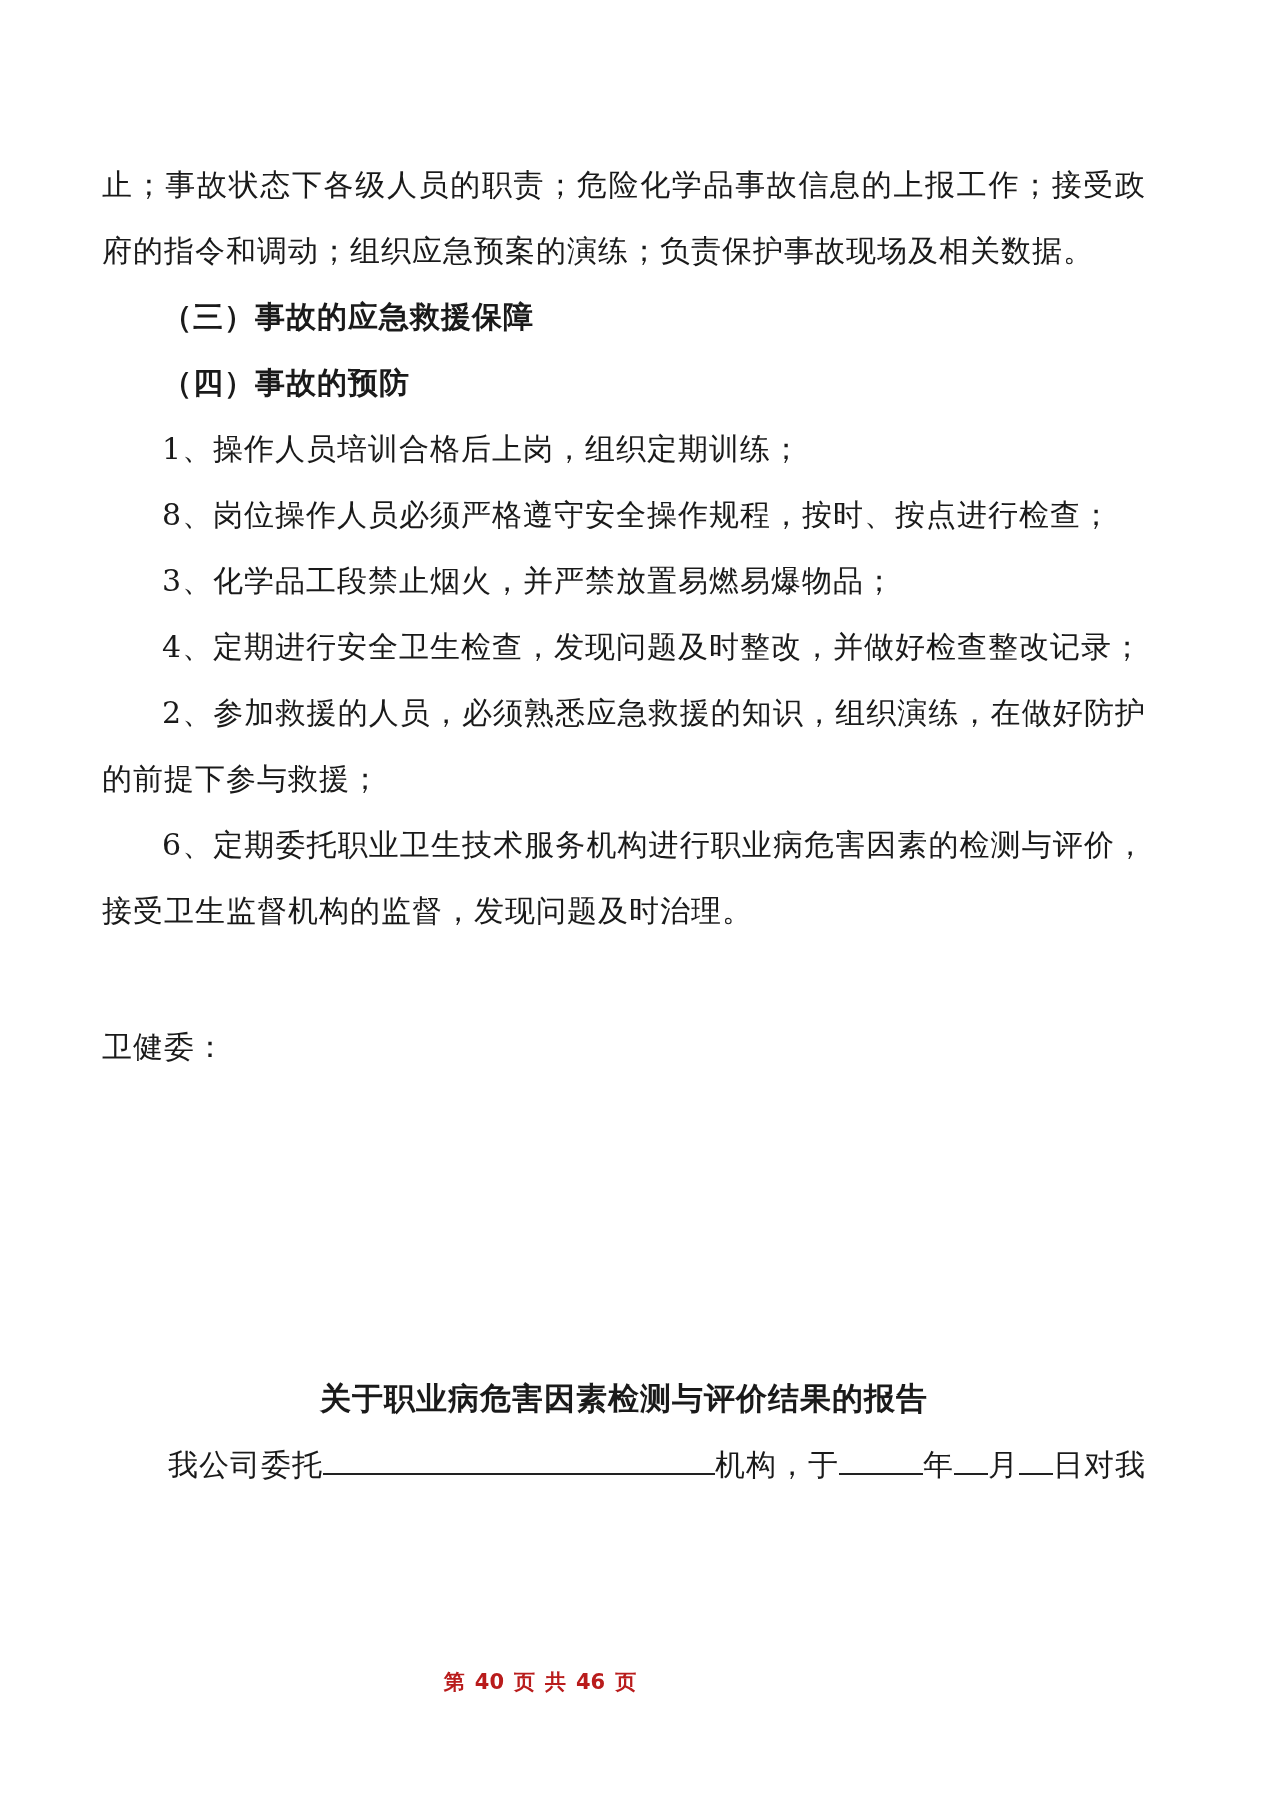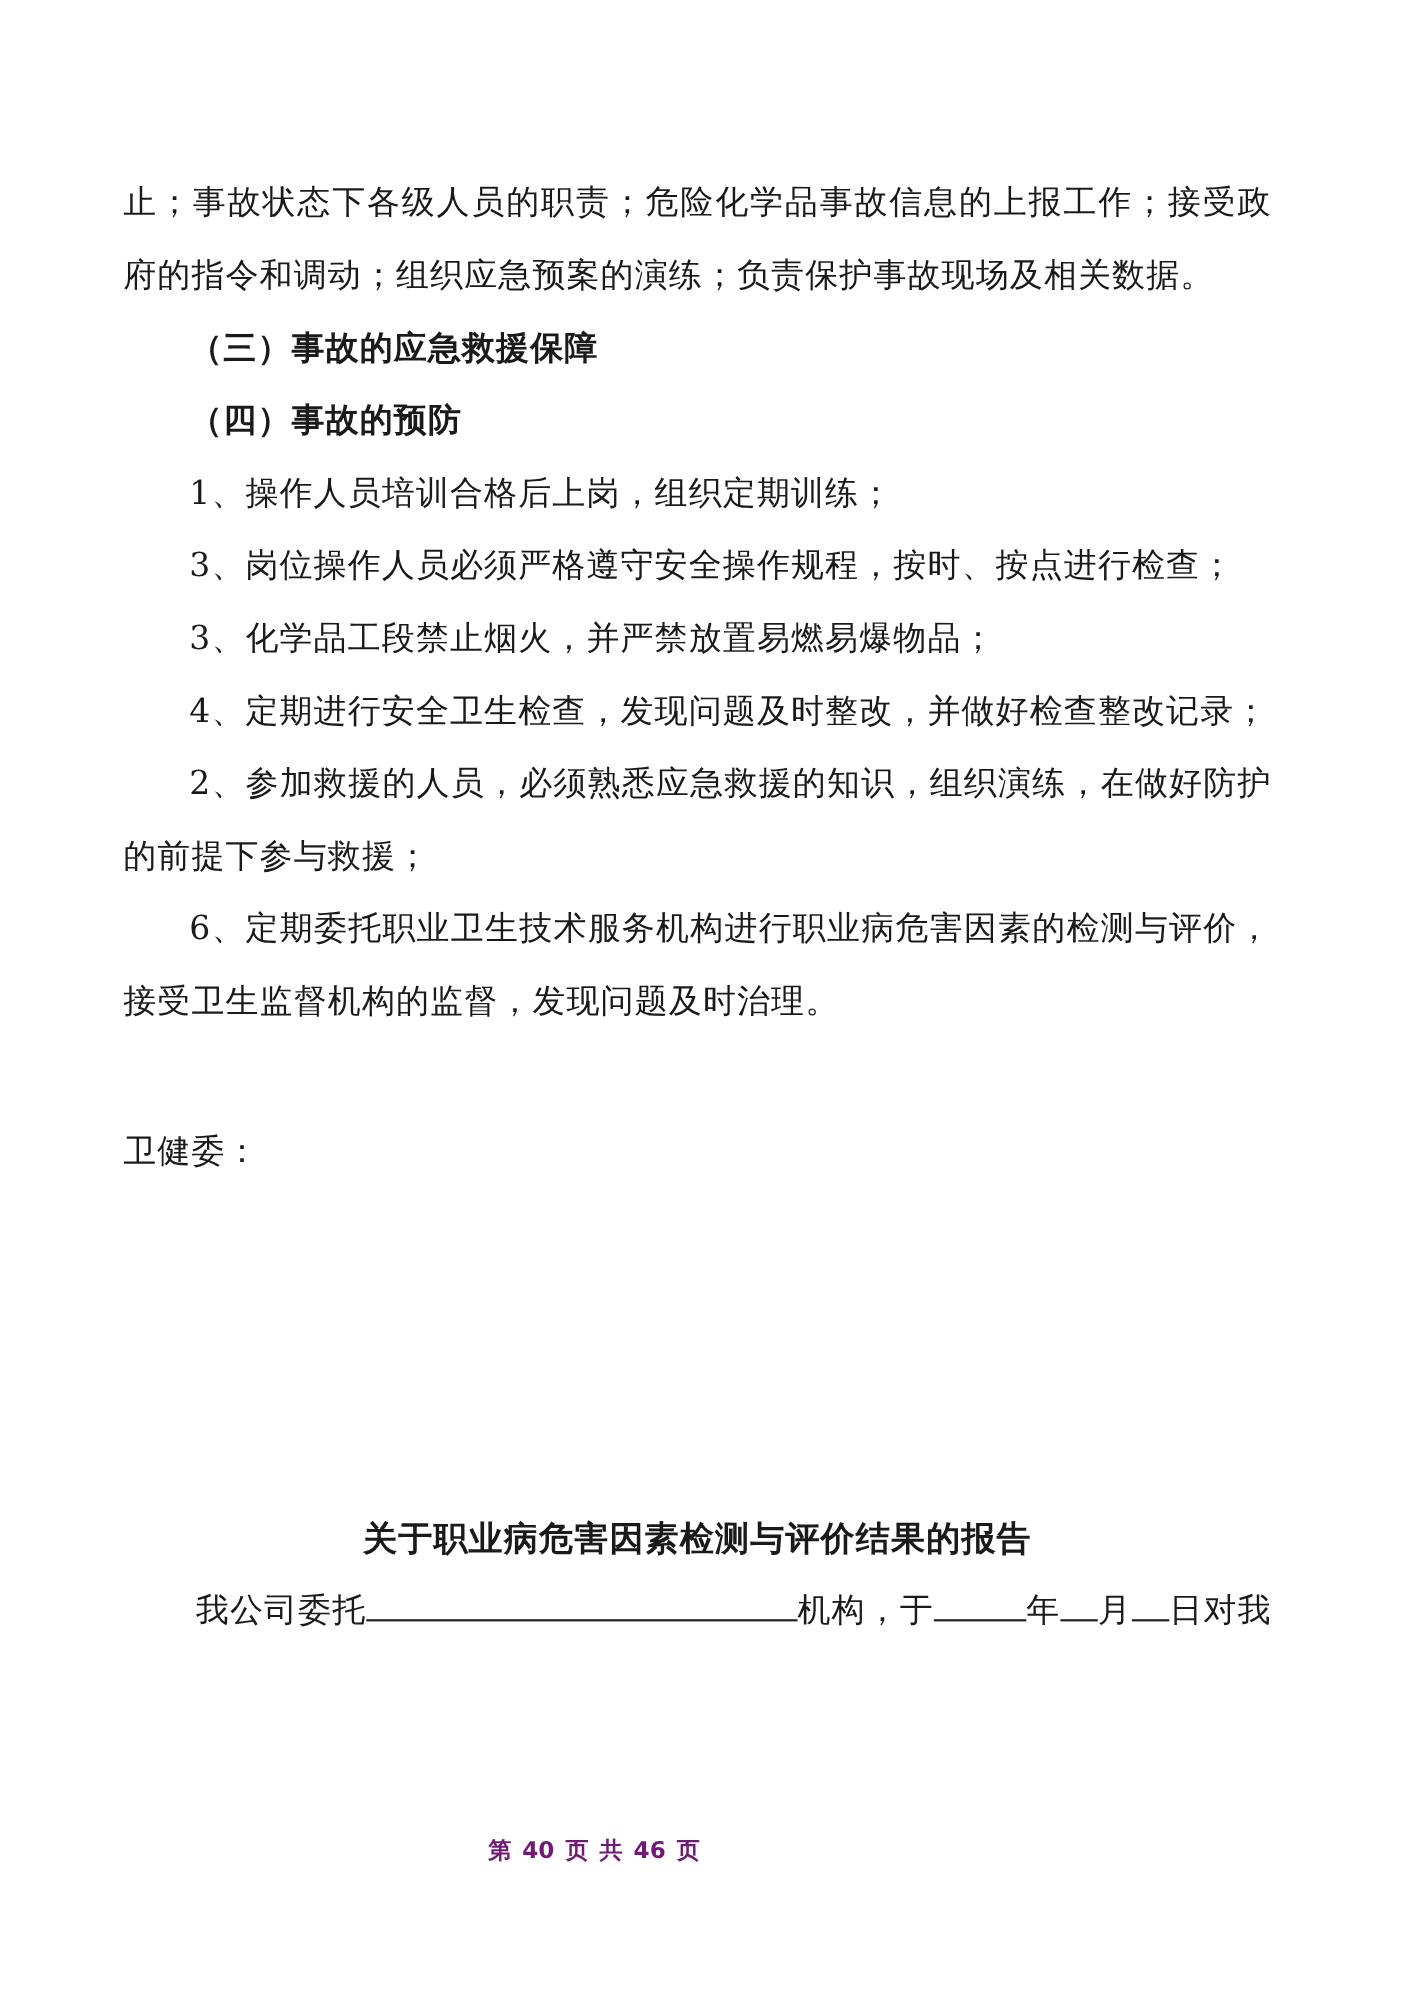--- a/index.html
+++ b/index.html
@@ -9,21 +9,21 @@
     height: 1810px;
     position: relative;
     background: #ffffff;
     color: #1a1a1a;
     font-family: "DejaVu Serif", serif;
     overflow: hidden;
   }
   .content {
     position: absolute;
     top: 152px;
-    left: 112px;
+    left: 102px;
     width: 1044px;
     font-size: 30px;
     line-height: 66px;
     text-align: justify;
     letter-spacing: 1px;
   }
   .para { text-indent: 2em; }
   .para.no-indent { text-indent: 0; }
   .heading {
     font-weight: bold;
@@ -59,21 +59,21 @@
   .blank-year  { width: 84px; }
   .blank-short { width: 34px; }
   .footer {
     position: absolute;
     top: 1668px;
     left: 0;
     width: 1080px;
     text-align: center;
     font-size: 21px;
     font-weight: bold;
-    color: #701a75;
+    color: #b91c1c;
     font-family: "DejaVu Serif", serif;
   }
   .footer span { margin: 0 5px; }
   .footer .num { font-family: "DejaVu Sans", sans-serif; }
 </style>
 </head>
 <body>
 
 <div class="page">
 
@@ -81,21 +81,21 @@
 
     <p class="para no-indent">止；事故状态下各级人员的职责；危险化学品事故信息的上报工作；接受政府的指令和调动；组织应急预案的演练；负责保护事故现场及相关数据。</p>
 
     <p class="heading">（三）事故的应急救援保障</p>
 
 
     <p class="heading">（四）事故的预防</p>
 
     <p class="para">1、操作人员培训合格后上岗，组织定期训练；</p>
 
-    <p class="para">3、岗位操作人员必须严格遵守安全操作规程，按时、按点进行检查；</p>
+    <p class="para">8、岗位操作人员必须严格遵守安全操作规程，按时、按点进行检查；</p>
 
     <p class="para">3、化学品工段禁止烟火，并严禁放置易燃易爆物品；</p>
 
     <p class="para">4、定期进行安全卫生检查，发现问题及时整改，并做好检查整改记录；</p>
 
     <p class="para">2、参加救援的人员，必须熟悉应急救援的知识，组织演练，在做好防护的前提下参与救援；</p>
 
     <p class="para">6、定期委托职业卫生技术服务机构进行职业病危害因素的检测与评价，接受卫生监督机构的监督，发现问题及时治理。</p>
 
     <p class="para salutation">卫健委：</p>

